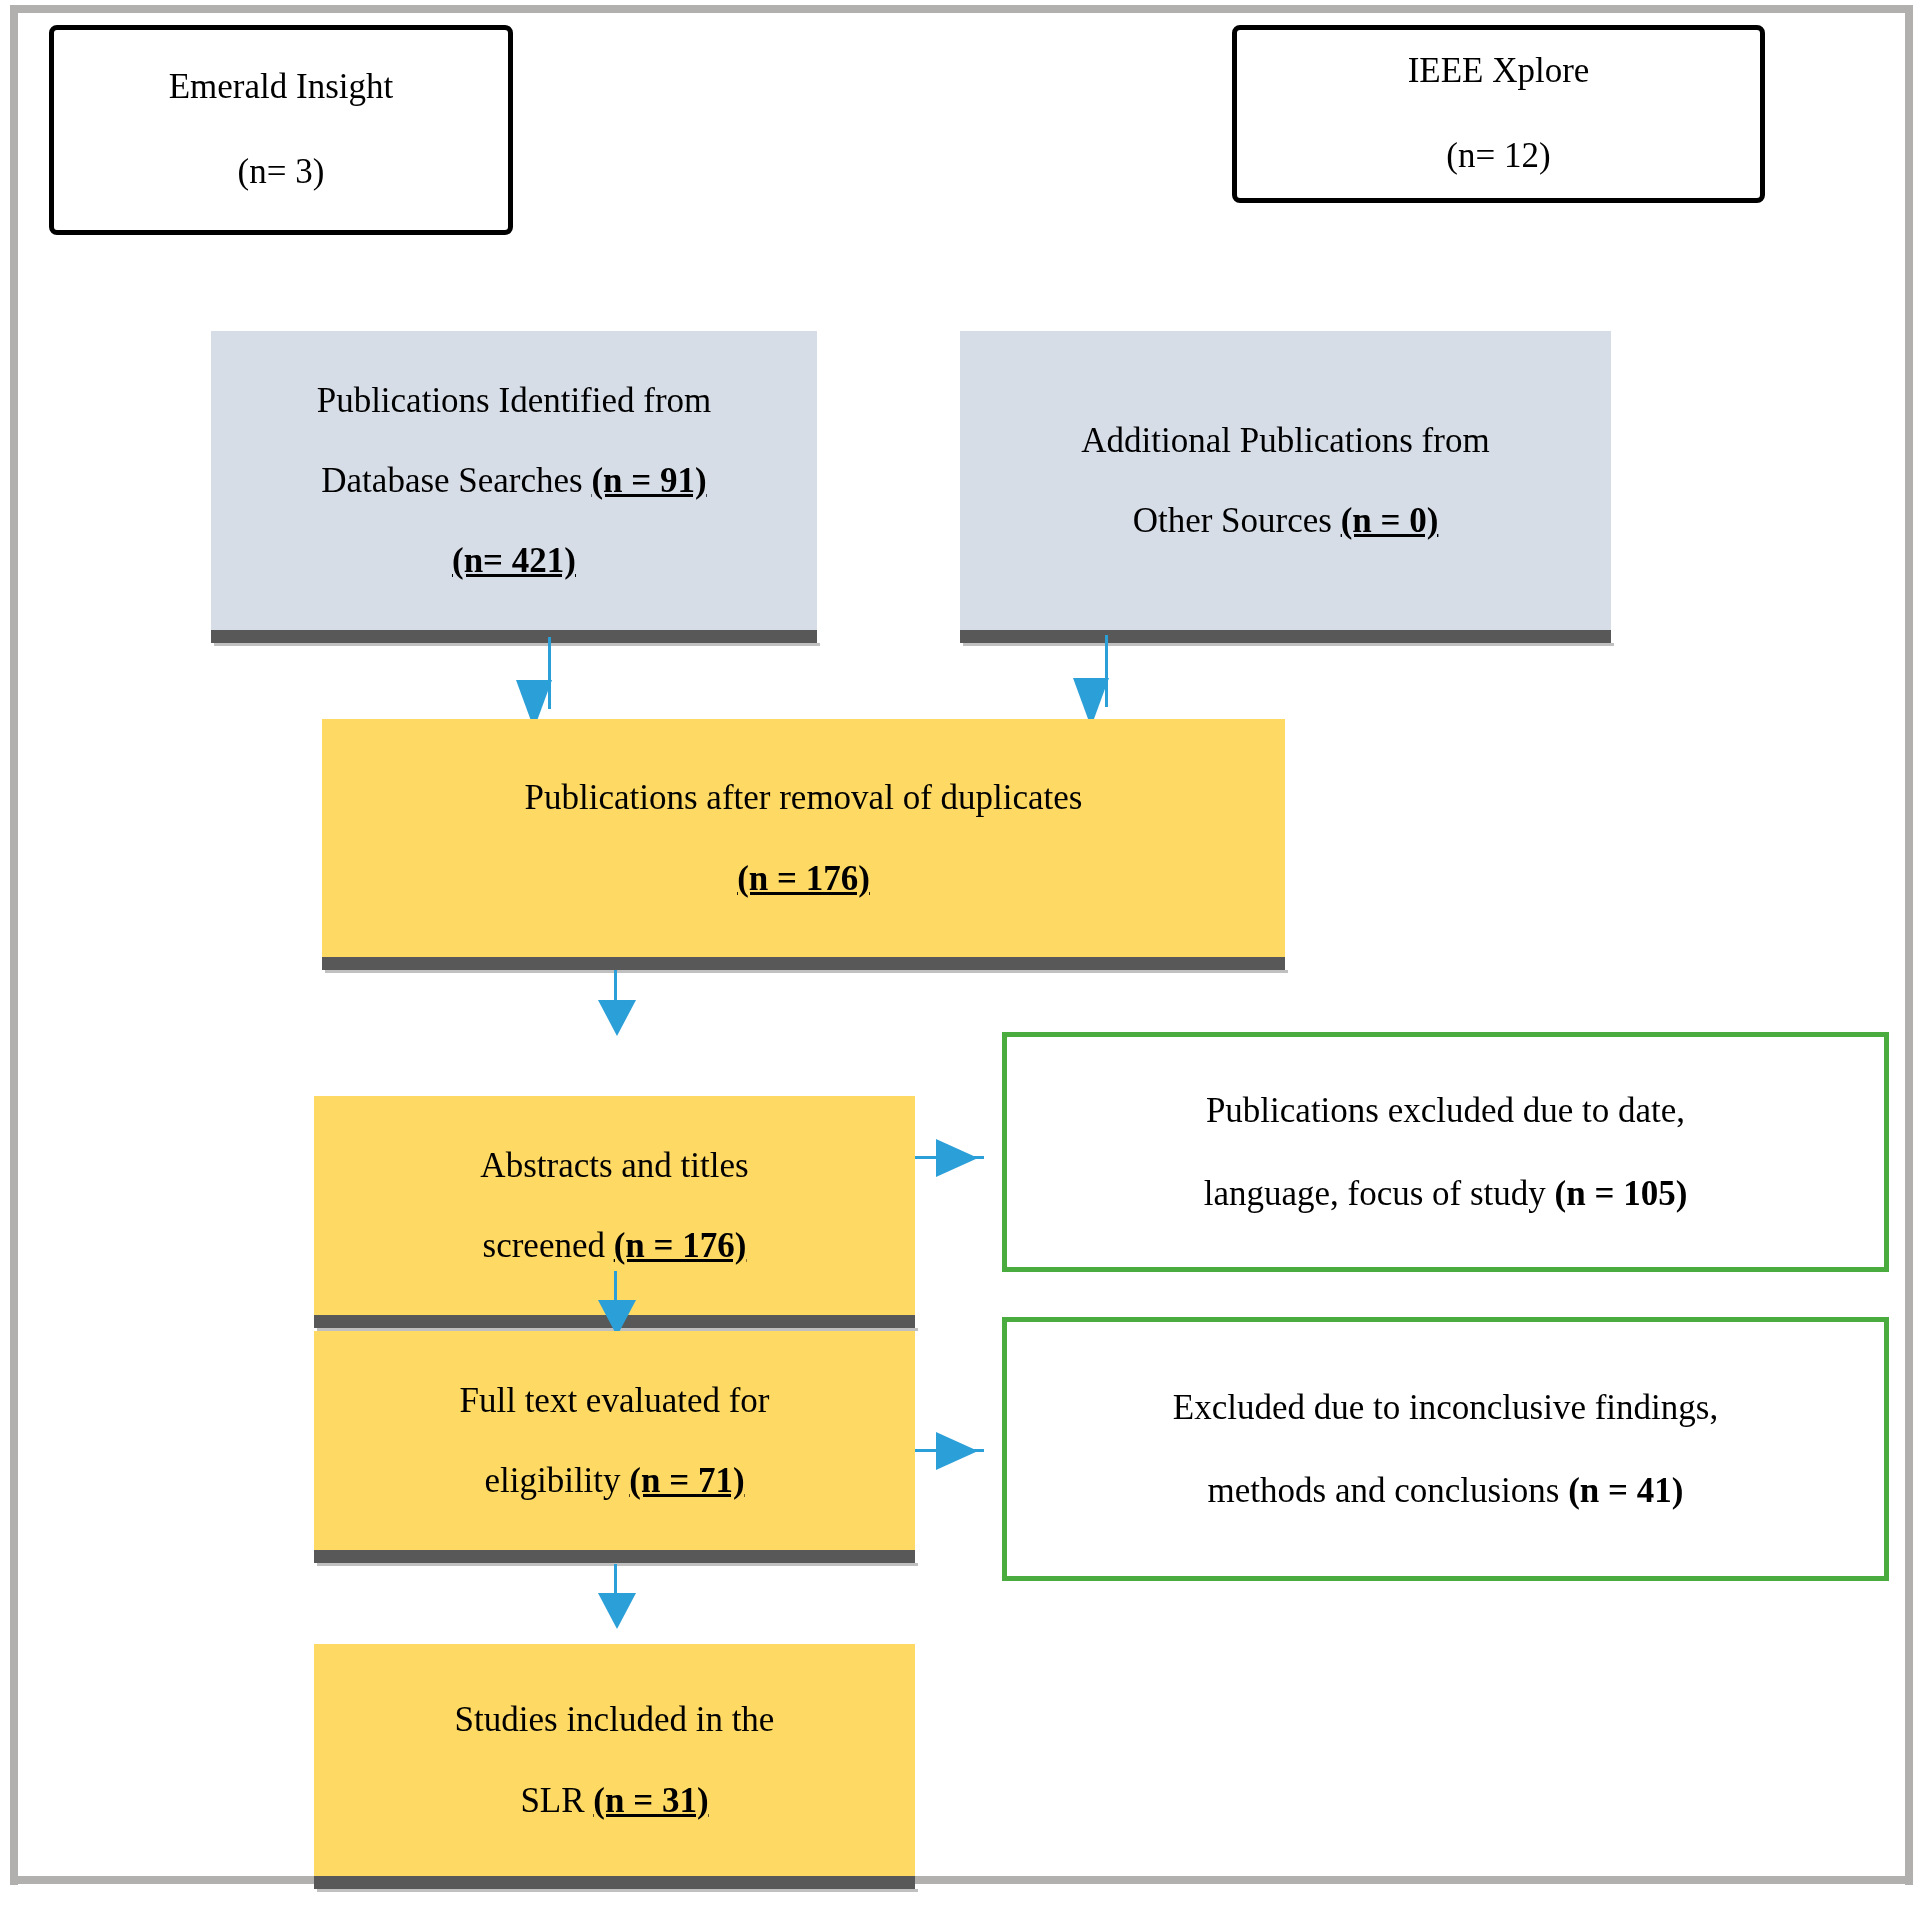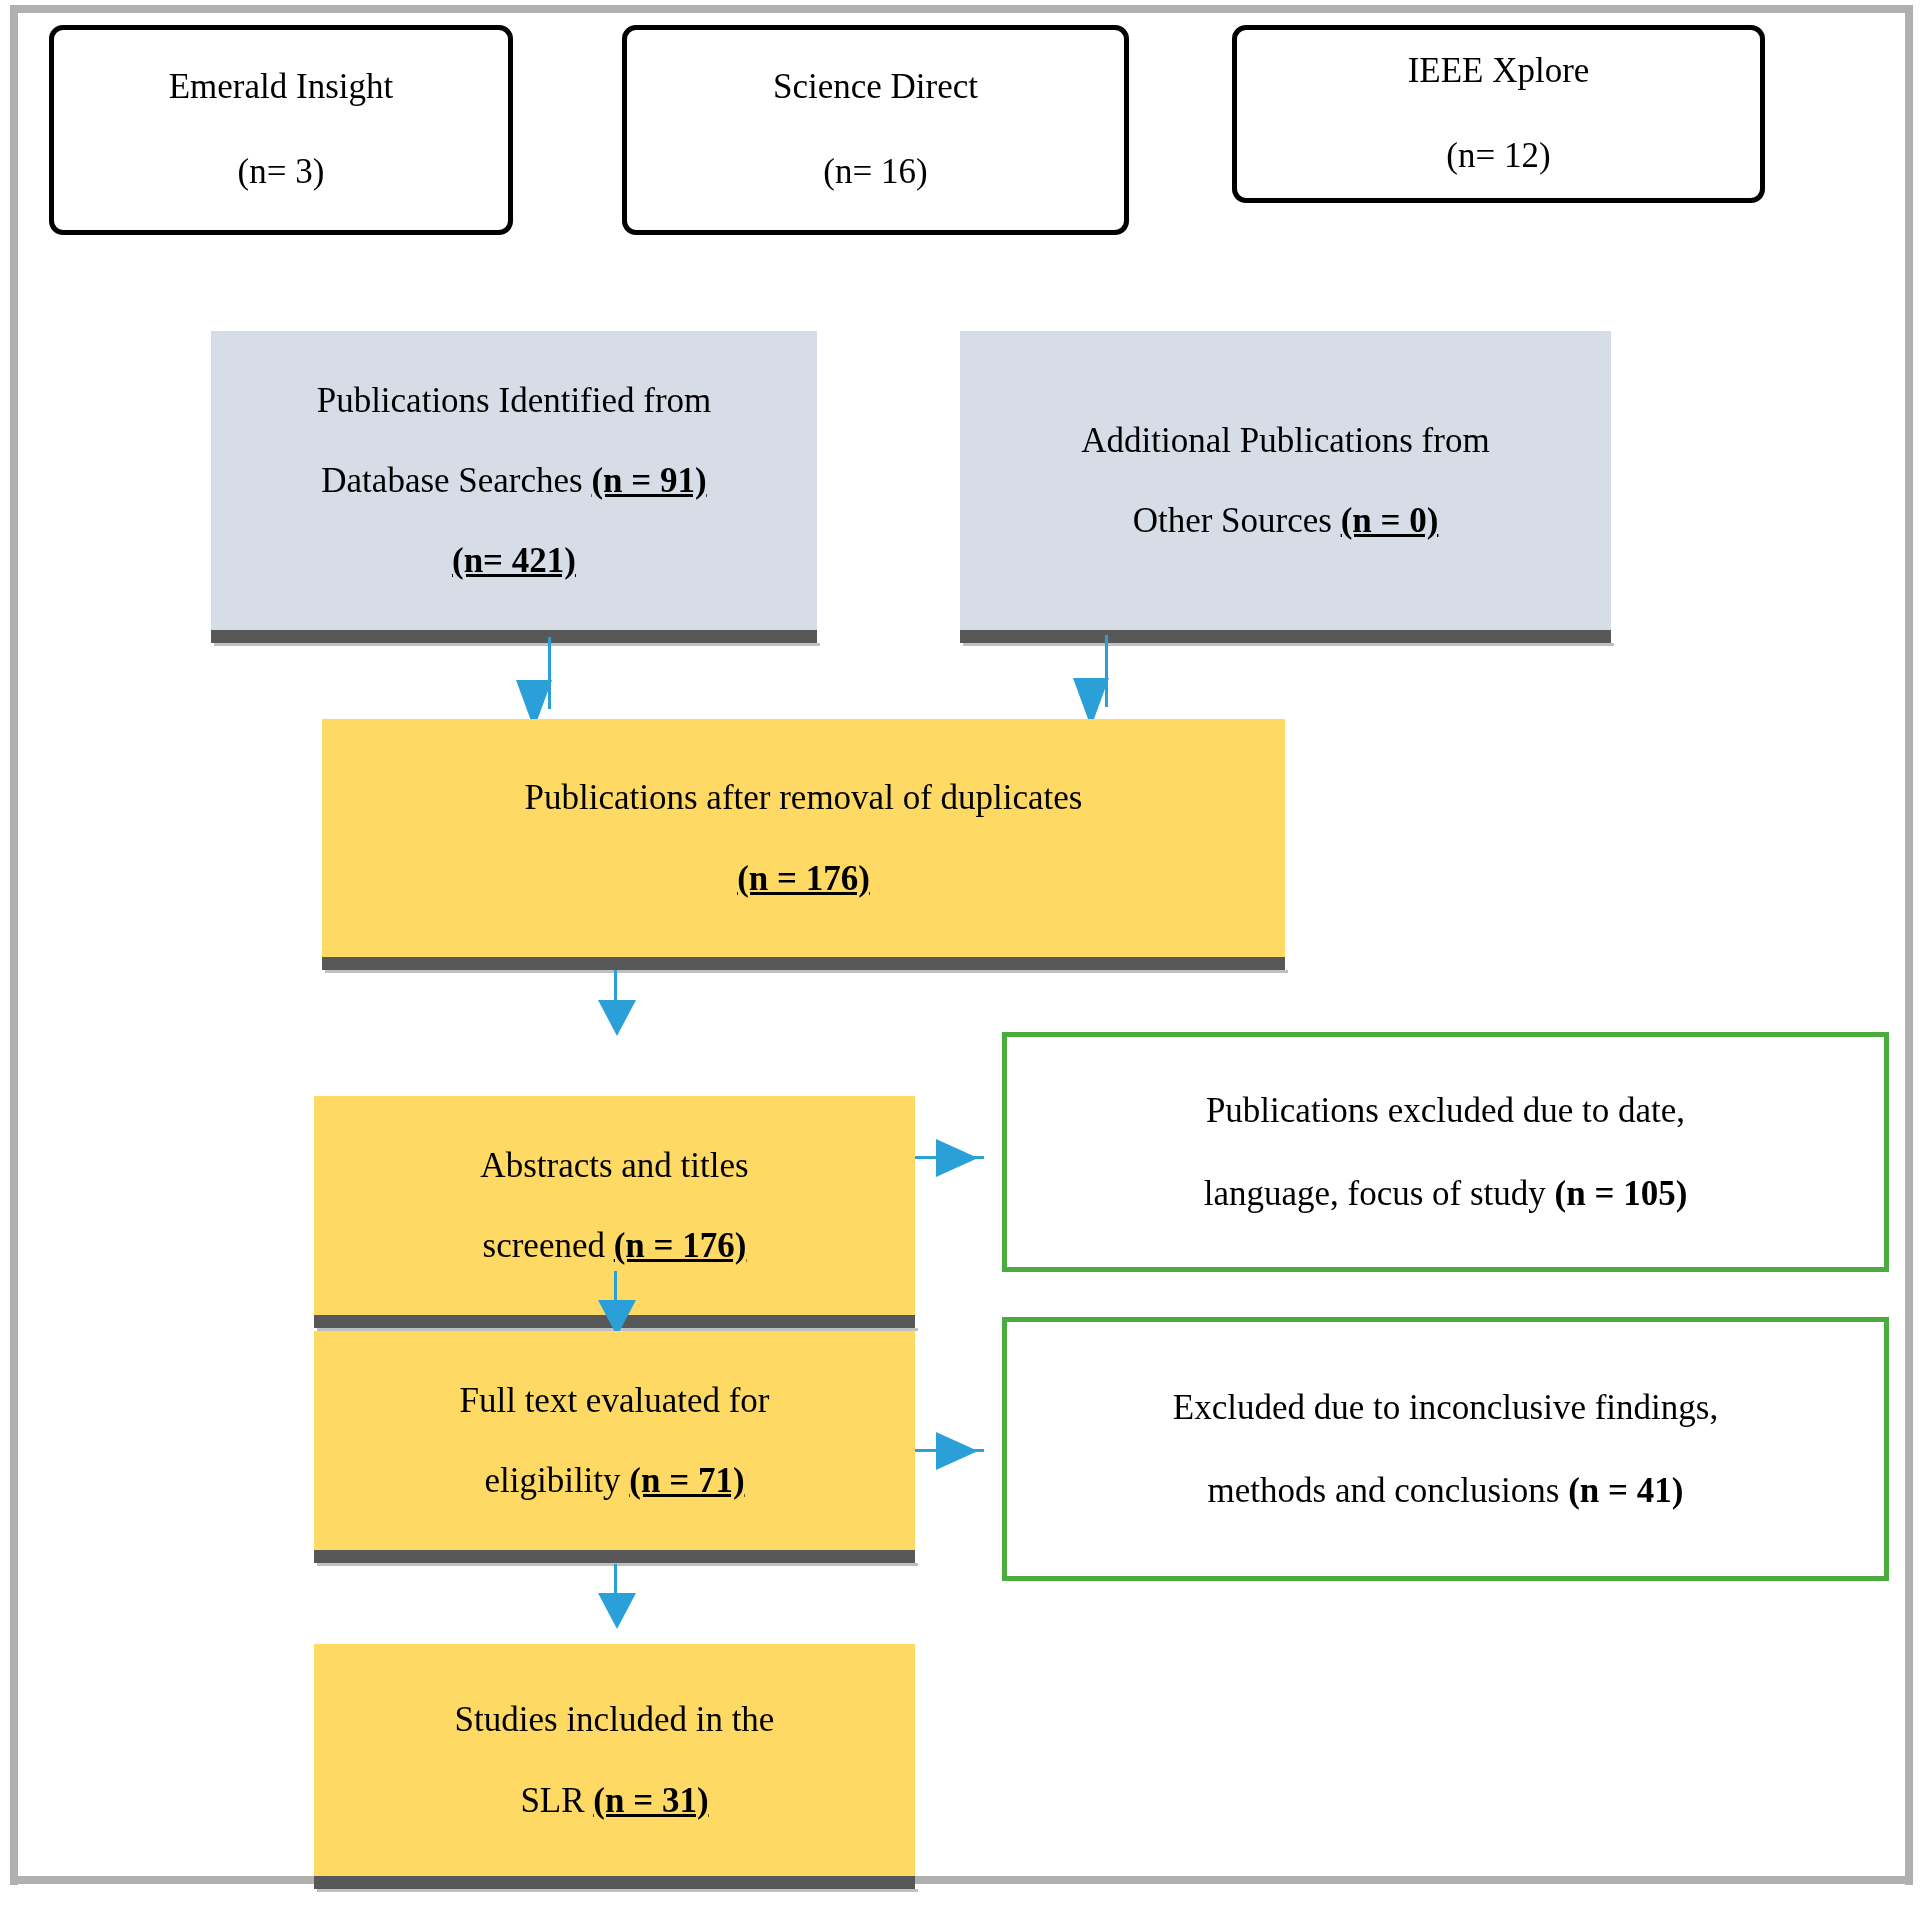--- a/index.html
+++ b/index.html
@@ -42,21 +42,21 @@
     left: 10.3px; top: 1876px;
     width: 1903px; height: 8px;
     background: #b2afaf;
   }
 
   
   .src-box {
     position: absolute;
     box-sizing: border-box;
     border: 5.2px solid #000000;
-    border-radius: 14px;
+    border-radius: 8px;
     background: #ffffff;
     display: flex;
     flex-direction: column;
     align-items: center;
     justify-content: center;
   }
   .src-box .line {
     font-size: 35px;
     color: #000000;
     line-height: 1.05;
@@ -164,24 +164,20 @@
   <div class="frame-top"></div>
   <div class="frame-left"></div>
   <div class="frame-right"></div>
   <div class="frame-bottom"></div>
 
   <div class="src-box" style="left:49px; top:25px; width:464px; height:210px;">
     <div class="line">Emerald Insight</div>
     <div class="line gap">(n= 3)</div>
   </div>
 
-  <div class="src-box" style="left:622px; top:25px; width:507px; height:210px;">
-    <div class="line">Science Direct</div>
-    <div class="line gap">(n= 16)</div>
-  </div>
 
   <div class="src-box" style="left:1232px; top:25px; width:533px; height:178px;">
     <div class="line">IEEE Xplore</div>
     <div class="line gap">(n= 12)</div>
   </div>
 
   <div class="flowbox grey" style="left:211px; top:331px; width:606px; height:299px;">
     <div class="ln">Publications Identified from</div>
     <div class="ln second"><span>Database Searches </span><b>(n = 91)</b></div>
     <div class="ln second"><b>(n= 421)</b></div>

